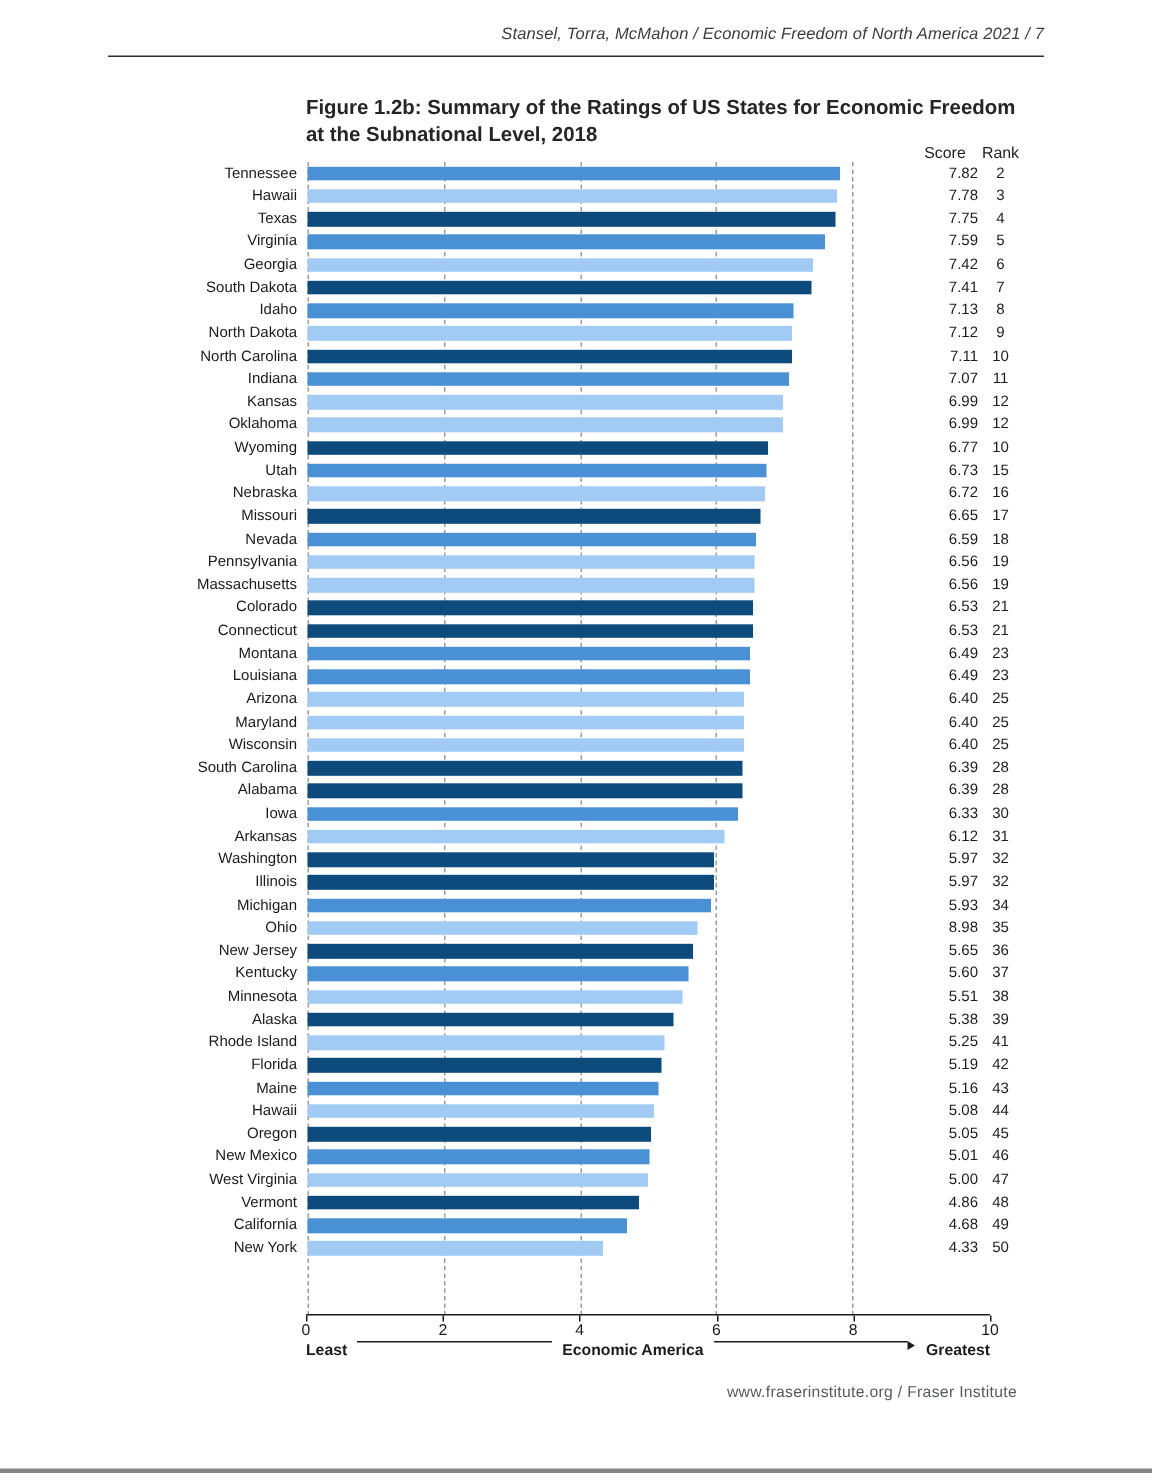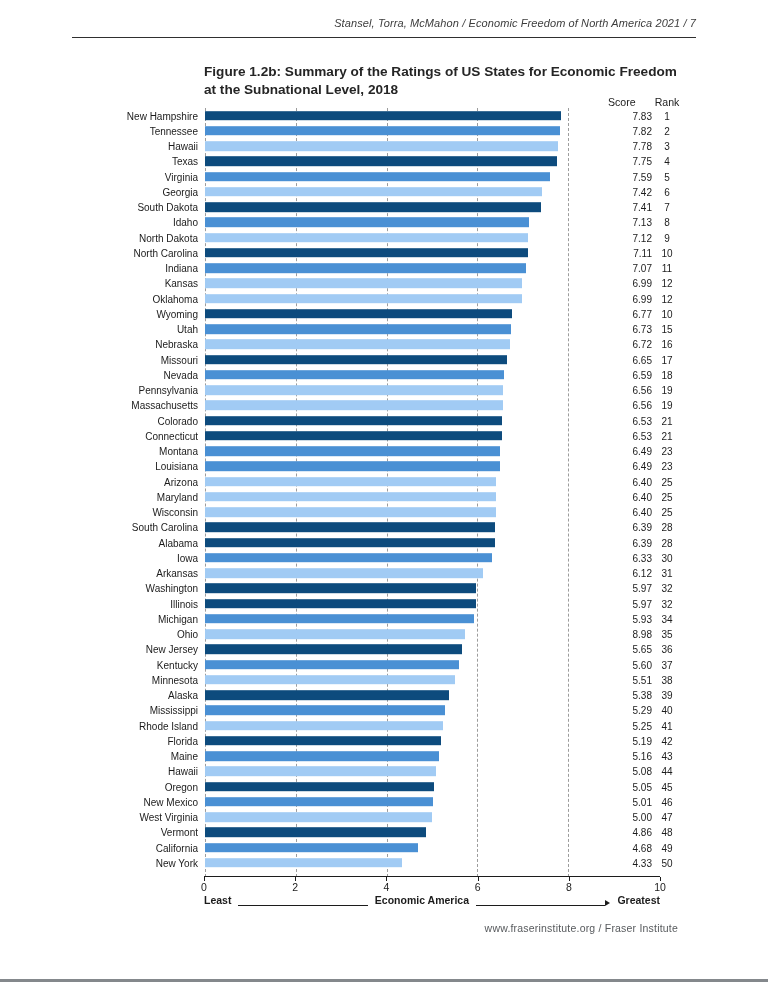--- a/index.html
+++ b/index.html
@@ -6,39 +6,39 @@
   .page{
     position:relative;width:768px;height:987px;background:#ffffff;overflow:hidden;
     font-family:"Liberation Sans","DejaVu Sans",sans-serif;color:#1c1c1c;
   }
   
   .doc-header{position:absolute;top:17px;right:72px;font-style:italic;font-size:11px;color:#3d3d3d;letter-spacing:.1px;}
   .header-rule{position:absolute;top:37px;left:72px;right:72px;border-top:1.6px solid #2f2f2f;}
   
   .fig-title{position:absolute;top:63px;left:204px;width:490px;font-weight:bold;font-size:13.6px;line-height:18px;color:#252525;}
   
-  .score-h{position:absolute;top:96px;left:608px;width:44px;text-align:left;font-size:10.6px;color:#222;}
+  .score-h{position:absolute;top:96px;left:608px;width:44px;text-align:center;font-size:10.6px;color:#222;}
   .rank-h{position:absolute;top:96px;left:652px;width:30px;text-align:center;font-size:10.6px;color:#222;}
   
   .gridlines{position:absolute;top:108px;left:205px;width:454px;height:769px;}
   .gridline{position:absolute;top:0;bottom:0;width:0;border-left:1px dashed #9c9c9c;}
   
   .rows{position:absolute;top:108px;left:0;width:768px;}
   .row{position:relative;height:15.26px;}
   .state-label{position:absolute;left:0;width:198px;top:50%;transform:translateY(-50%);text-align:right;font-size:10px;color:#1b1b1b;white-space:nowrap;}
   .bar{position:absolute;left:205px;height:9.6px;top:50%;transform:translateY(-50%);}
   .score{position:absolute;left:608px;width:44px;top:50%;transform:translateY(-50%);text-align:right;font-size:10px;}
   .rank{position:absolute;left:652px;width:30px;top:50%;transform:translateY(-50%);text-align:center;font-size:10px;}
   
   .axis-line{position:absolute;top:876px;left:204px;width:456px;border-top:1.5px solid #1c1c1c;}
   .axis-tick{position:absolute;top:0;height:4px;width:0;border-left:1.2px solid #1c1c1c;}
   .tick-labels{position:absolute;top:881px;left:204px;width:456px;height:13px;}
   .tick-label{position:absolute;transform:translateX(-50%);font-size:10.5px;color:#1c1c1c;}
   
-  .direction{position:absolute;top:894px;left:204px;width:456px;display:flex;align-items:flex-end;font-size:10.5px;font-weight:bold;color:#1c1c1c;}
+  .direction{position:absolute;top:894px;left:204px;width:456px;display:flex;align-items:flex-start;font-size:10.5px;font-weight:bold;color:#1c1c1c;}
   .dline{flex:1;height:1.3px;background:#1c1c1c;margin:0 7px;}
   .arrow-head{width:0;height:0;border-left:5.5px solid #1c1c1c;border-top:3.2px solid transparent;border-bottom:3.2px solid transparent;margin-right:7px;margin-left:-7px;}
   
   .doc-footer{position:absolute;top:922px;right:90px;font-size:10.5px;color:#575a5d;letter-spacing:.2px;}
   .page-bottom-line{position:absolute;top:979px;left:0;width:768px;height:2.5px;background:#84888c;}
 </style>
 </head>
 <body>
 
 <div class="page">
@@ -56,26 +56,20 @@
 
   <div class="gridlines" id="gridlines">
       <div class="gridline" style="left: 0%;"></div>
       <div class="gridline" style="left: 20%;"></div>
       <div class="gridline" style="left: 40%;"></div>
       <div class="gridline" style="left: 60%;"></div>
       <div class="gridline" style="left: 80%;"></div>
     </div>
 
   <div class="rows" id="rows">
-  <div class="row">
-    <span class="state-label">New Hampshire</span>
-    <div class="bar" style="width: 355.5px; background: rgb(13, 75, 125);"></div>
-    <span class="score">7.83</span>
-    <span class="rank">1</span>
-  </div>
 
   <div class="row">
     <span class="state-label">Tennessee</span>
     <div class="bar" style="width: 355px; background: rgb(74, 144, 212);"></div>
     <span class="score">7.82</span>
     <span class="rank">2</span>
   </div>
 
   <div class="row">
     <span class="state-label">Hawaii</span>
@@ -329,26 +323,20 @@
     <span class="rank">38</span>
   </div>
 
   <div class="row">
     <span class="state-label">Alaska</span>
     <div class="bar" style="width: 244.3px; background: rgb(13, 75, 125);"></div>
     <span class="score">5.38</span>
     <span class="rank">39</span>
   </div>
 
-  <div class="row">
-    <span class="state-label">Mississippi</span>
-    <div class="bar" style="width: 240.2px; background: rgb(74, 144, 212);"></div>
-    <span class="score">5.29</span>
-    <span class="rank">40</span>
-  </div>
 
   <div class="row">
     <span class="state-label">Rhode Island</span>
     <div class="bar" style="width: 238.3px; background: rgb(161, 203, 244);"></div>
     <span class="score">5.25</span>
     <span class="rank">41</span>
   </div>
 
   <div class="row">
     <span class="state-label">Florida</span>

